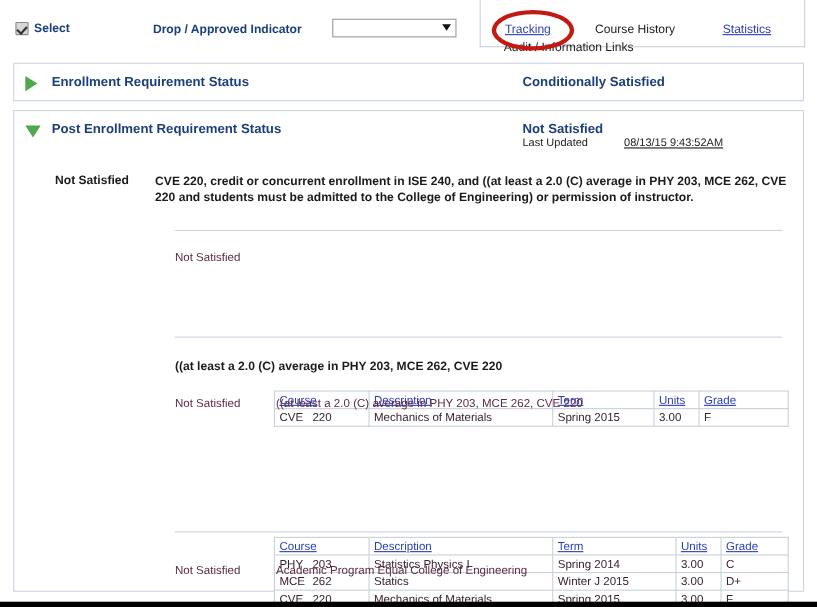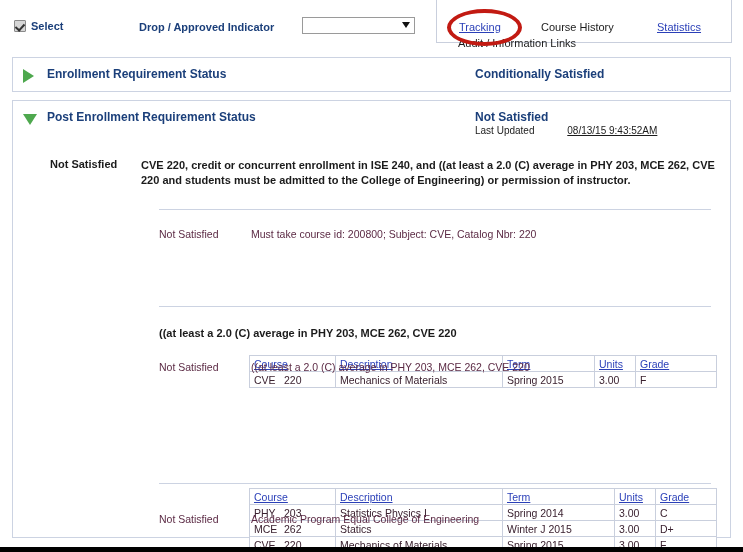--- a/index.html
+++ b/index.html
@@ -354,21 +354,20 @@
       <span>Last Updated</span>
       <span class="up-val">08/13/15  9:43:52AM</span>
     </span>
 
     <span class="req-status-lbl" style="top:57px;">Not Satisfied</span>
     <span class="req-desc" style="top:57px;">CVE 220, credit or concurrent enrollment in ISE 240, and ((at least a 2.0 (C) average in PHY 203, MCE 262, CVE 220 and students must be admitted to the College of Engineering) or permission of instructor.</span>
 
     <div class="hr-line" style="top:108px;"></div>
 
     <span class="sub-status" style="top:127px;">Not Satisfied</span>
-    <span class="sub-text" style="top:127px;">Must take course id: 200800; Subject: CVE, Catalog Nbr: 220</span>
 
     <table class="courses" id="tbl-1">
       <colgroup>
         <col style="width:86px">
           <col style="width:167px">
           <col style="width:92px">
         <col style="width:41px">
           <col style="width:81px">
       </colgroup>
       <thead>

